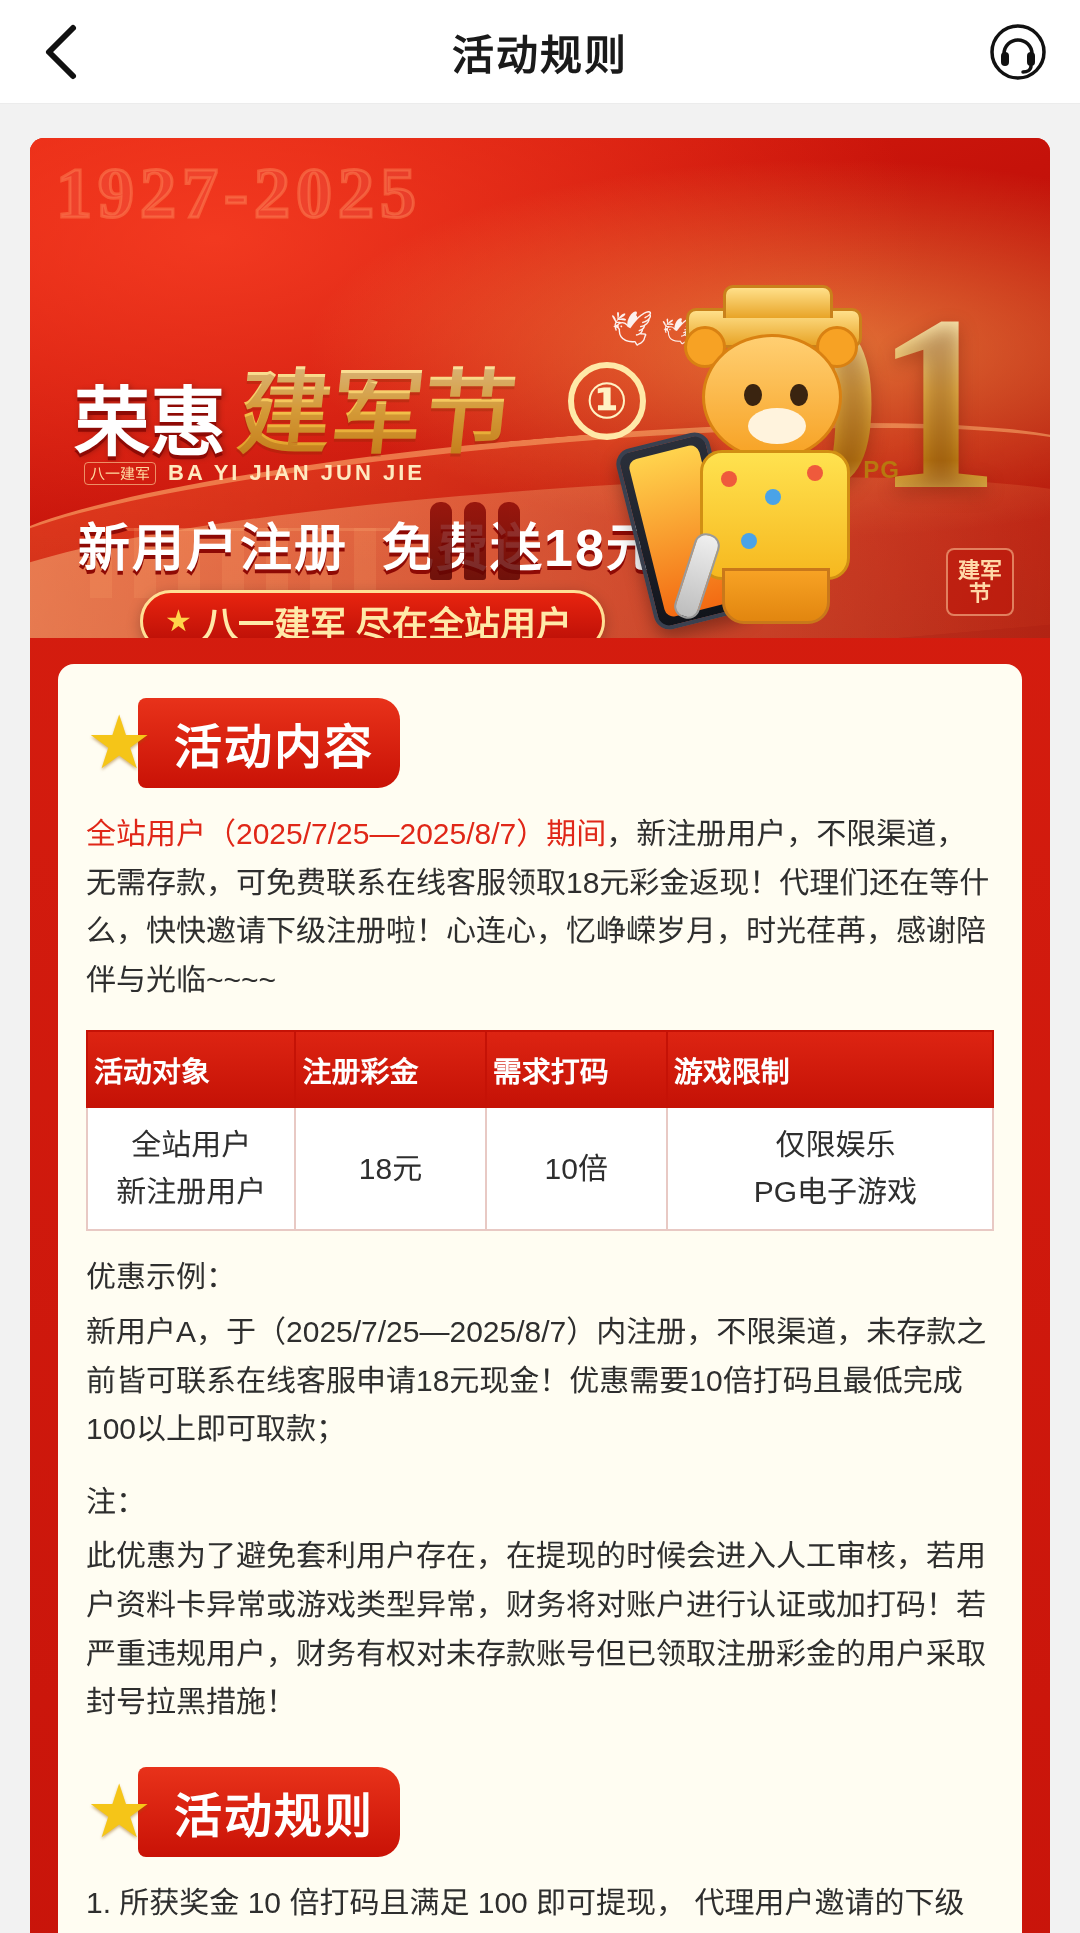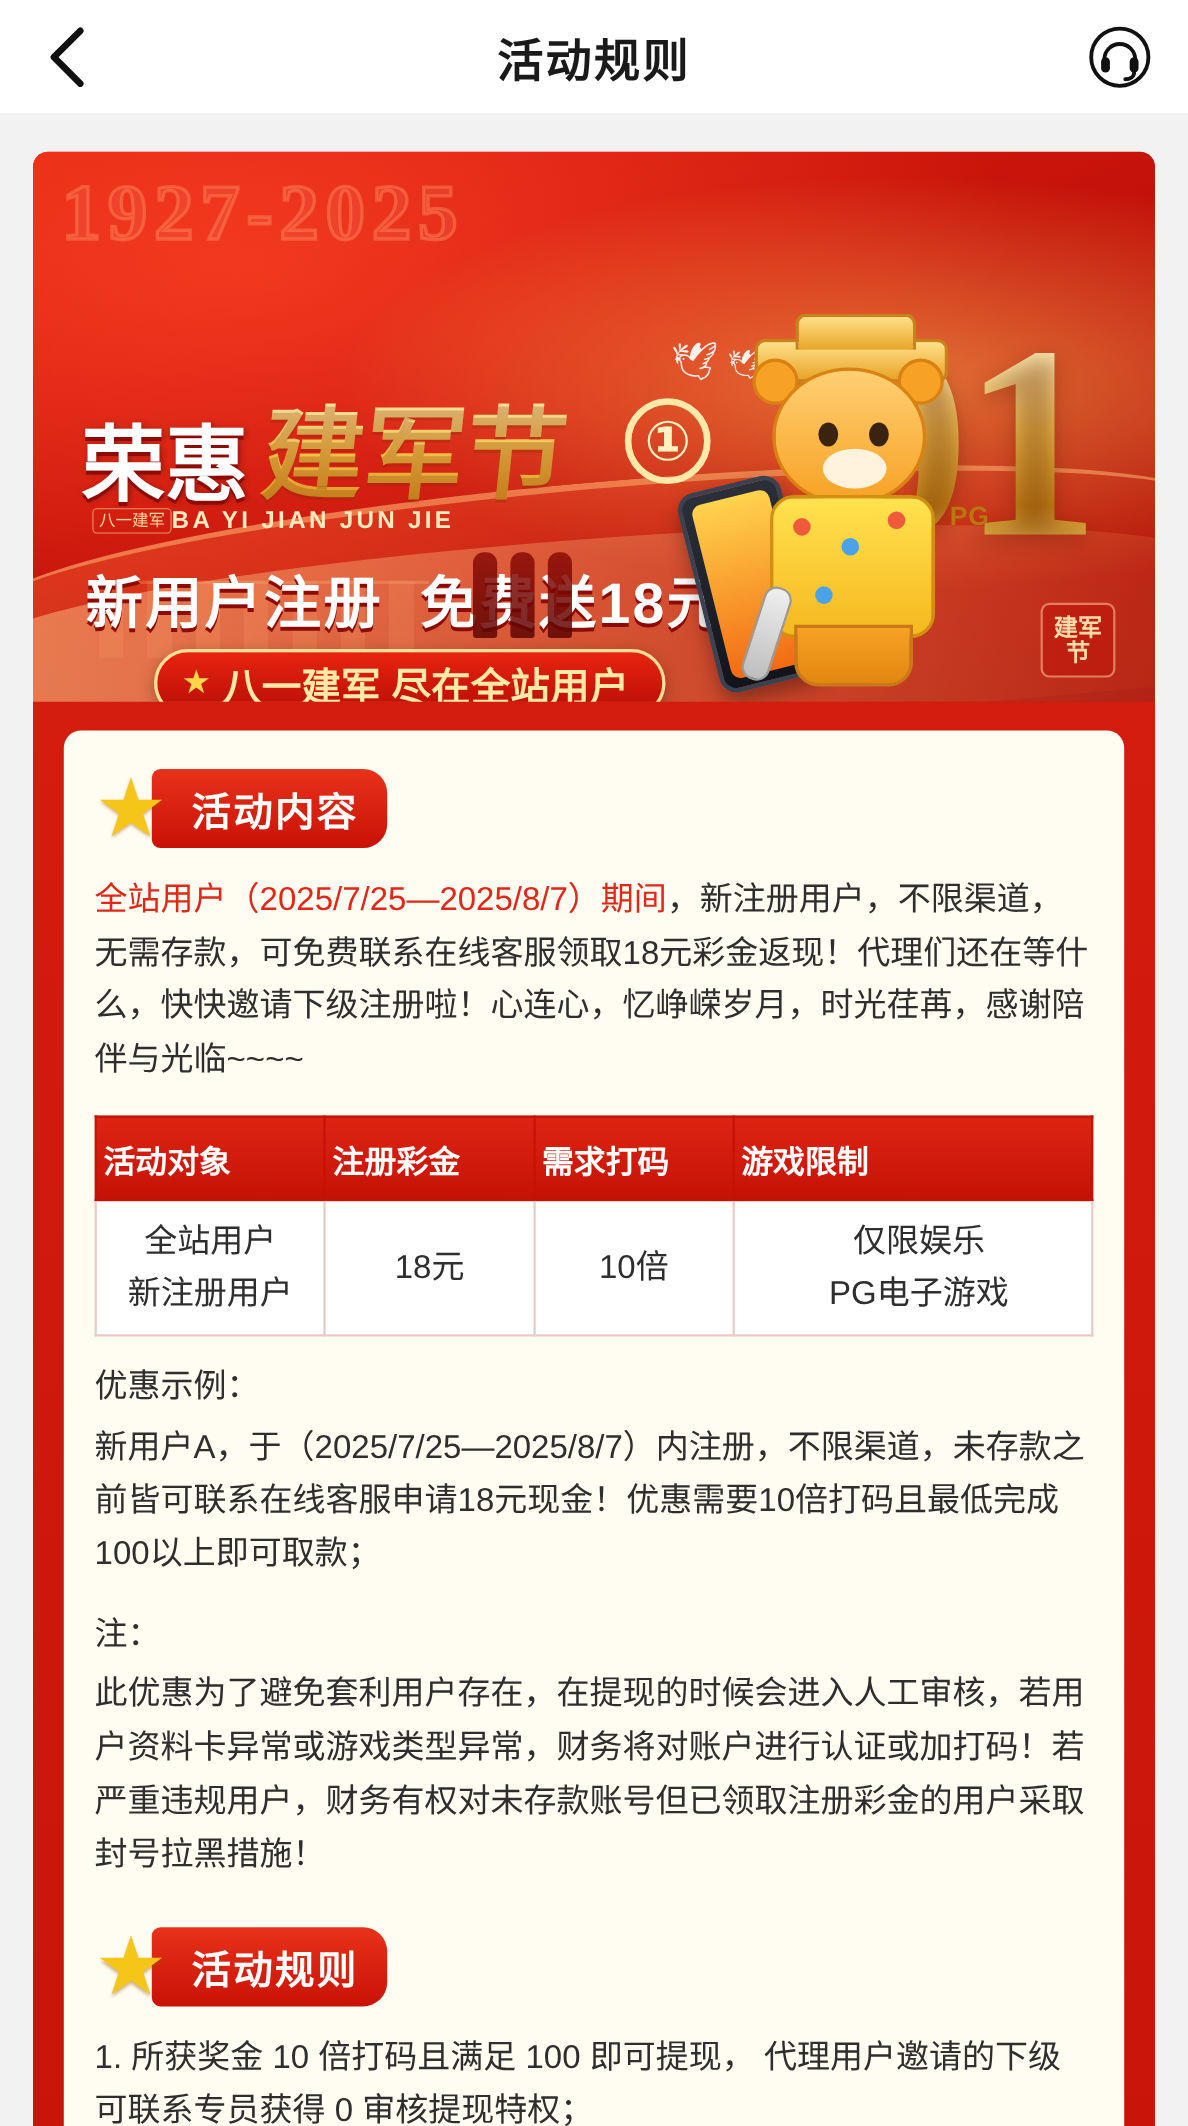--- a/index.html
+++ b/index.html
@@ -122,21 +122,21 @@
     width: 78px; height: 78px;
     border: 6px solid #ffe9a8;
     border-radius: 50%;
     color: #fff3c4;
     font-size: 50px; font-weight: bold;
     display: flex; align-items: center; justify-content: center;
   }
   .banner .pinyin {
     position: absolute;
     left: 54px; top: 322px;
-    display: flex; align-items: center; 
+    display: flex; align-items: center; gap: 12px;
   }
   .banner .pinyin .badge {
     font-size: 15px; color: #ffd9a0;
     border: 1px solid rgba(255,220,160,.6);
     border-radius: 4px; padding: 3px 5px; line-height: 1;
   }
   .banner .pinyin .txt {
     font-size: 22px; letter-spacing: 3px; color: #ffe9bf; font-weight: bold;
   }
   .banner .subline {
@@ -291,21 +291,21 @@
   }
   .sec-head .star-badge .star {
     position:absolute; left:0; top:0;
     font-size: 74px; line-height: 74px; color: #f5c518;
     text-shadow: 0 2px 3px rgba(150,90,0,.45);
   }
   .sec-head .label {
     margin-left: -22px;
     background: linear-gradient(#e8321a, #c91206);
     color: #fff;
-    font-size: 36px; font-weight: bold;
+    font-size: 48px; font-weight: bold;
     padding: 10px 26px 10px 36px;
     border-radius: 8px 22px 22px 8px;
     letter-spacing: 2px;
   }
   .para {
     font-size: 30px;
     line-height: 1.62;
     color: #2e2e2e;
     margin-bottom: 6px;
   }

